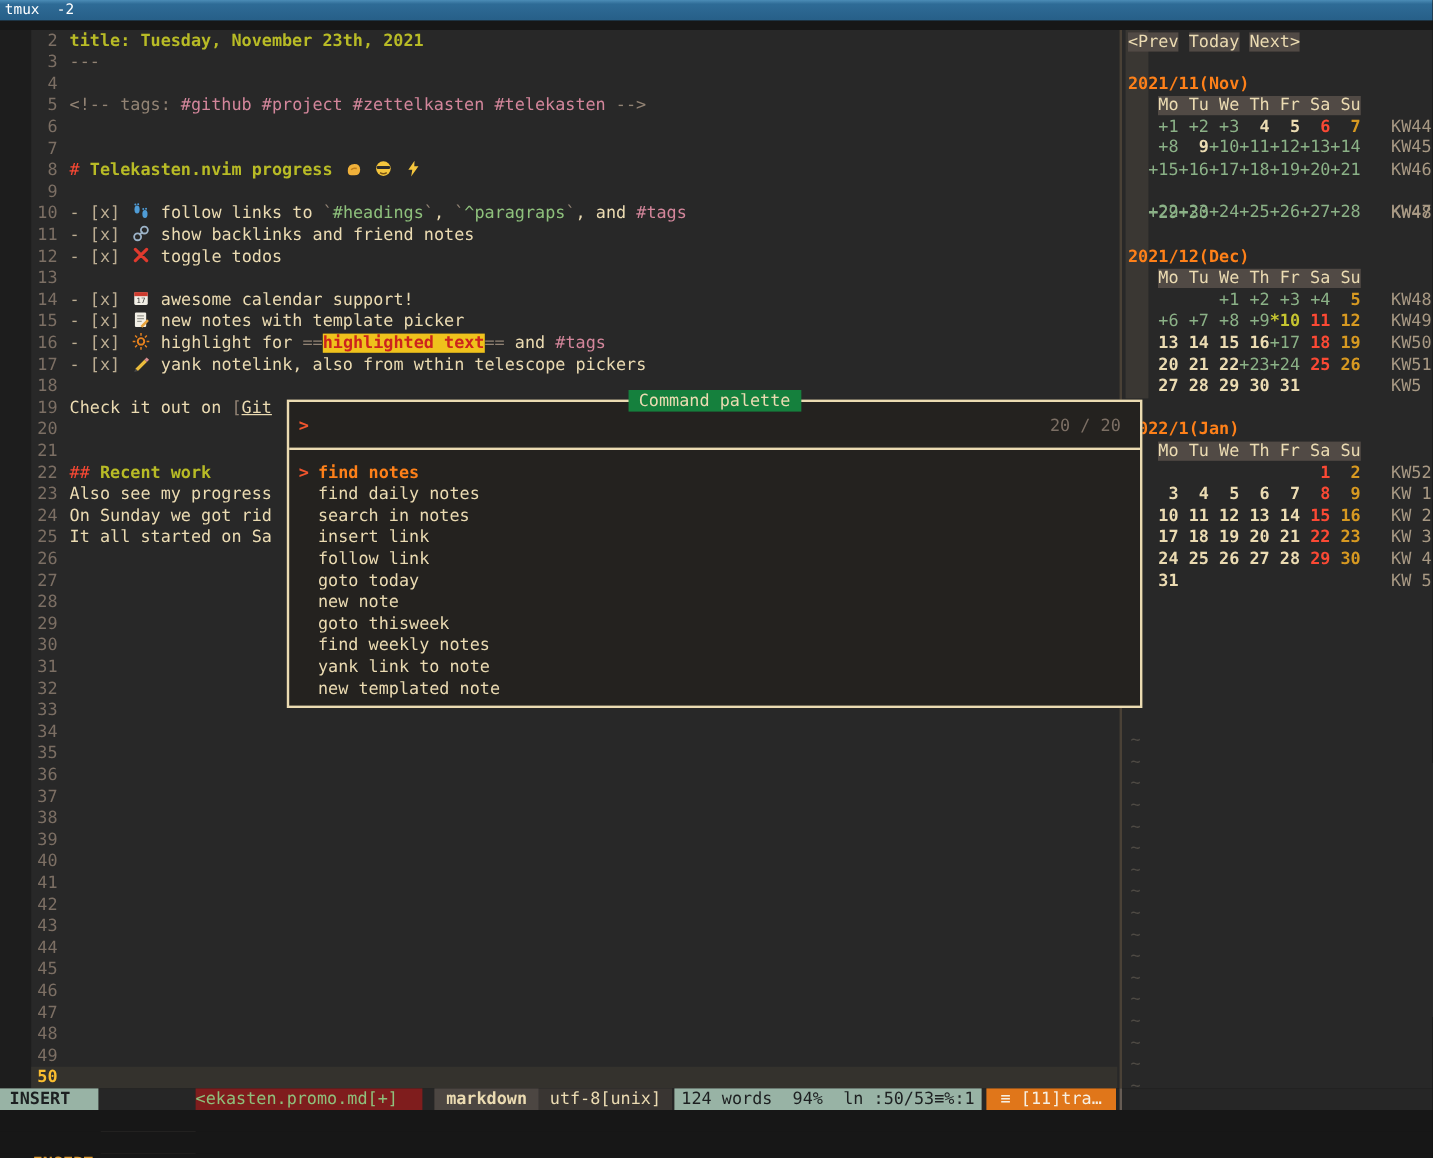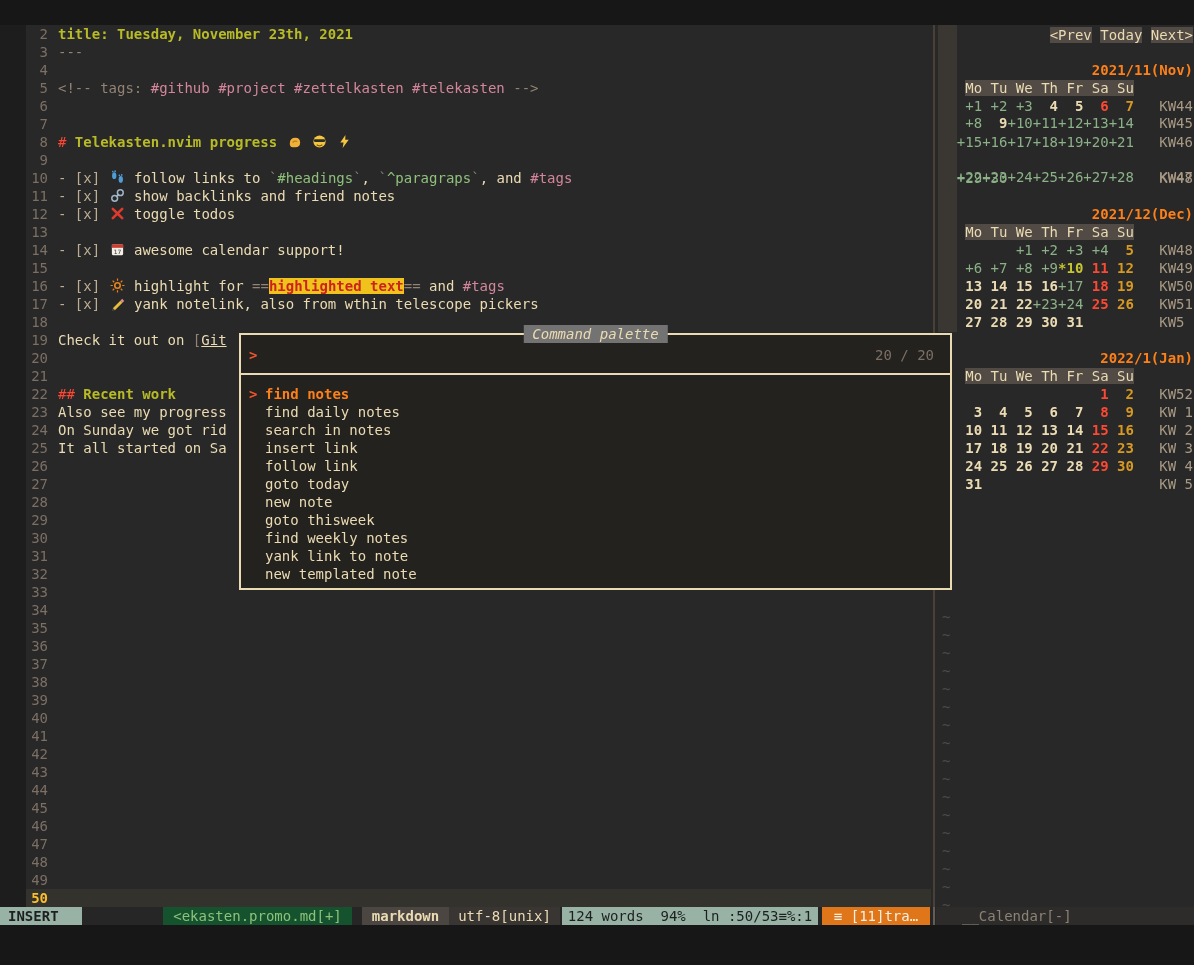--- a/index.html
+++ b/index.html
@@ -29,64 +29,65 @@
   .s-hl{background:#efc21c;color:#cc241d;font-weight:bold;}
   .s-em{color:#ebdbb2;text-decoration:underline;}
   .s-lnk{color:#ebdbb2;text-decoration:underline;}
   .icon{display:inline-block;width:17px;height:15px;vertical-align:-2px;}
   .icon svg{display:block;margin:0 auto;}
   
   #vsep{position:absolute;left:933px;top:25px;width:2px;height:900px;background:#4a4136;}
   #scrollthumb{position:absolute;left:938px;top:25px;width:19px;height:307px;background:#3a3733;}
   
   .calrow{position:absolute;left:940px;width:253px;height:18px;white-space:pre;color:#ebdbb2;}
-  .calrow.center{text-align:right;white-space:normal;}
+  .calrow.center{text-align:left;white-space:normal;}
   .cal-btn{background:#514a45;color:#ebdbb2;}
   .cal-title{color:#fe8019;font-weight:bold;}
   .cal-hdr{background:#514a45;color:#ebdbb2;}
   .c-n{color:#8bb187;}
   .c-d{color:#ebdbb2;font-weight:bold;}
   .c-sa{color:#fb4934;font-weight:bold;}
   .c-su{color:#d79921;font-weight:bold;}
   .c-t{color:#c6c530;font-weight:bold;}
   .c-kw{color:#a89984;}
   .tilde{position:absolute;left:942px;width:20px;height:18px;color:#4e4a44;white-space:pre;}
   
   #palette{position:absolute;left:239px;top:333px;width:713px;height:257px;background:#24221f;
            border:2px solid #ebdbb2;box-sizing:border-box;z-index:5;}
   #palette-title{position:absolute;top:-10px;left:50%;transform:translateX(-50%);
-                 background:#737373;padding:0 9px;color:#ebdbb2;white-space:pre;font-style:italic;}
+                 background:#15803d;padding:0 9px;color:#ebdbb2;white-space:pre;}
   #palette-prompt{position:absolute;top:11px;left:8px;color:#f1552d;font-weight:bold;}
   #palette-counter{position:absolute;top:11px;right:16px;color:#7c6f64;}
   #palette-divider{position:absolute;top:38px;left:0;width:100%;height:0;border-top:2px solid #ebdbb2;}
   .pal-item{position:absolute;left:0;width:100%;height:18px;}
   .pal-arrow{position:absolute;left:8px;color:#f1552d;font-weight:bold;}
   .pal-label{position:absolute;left:24px;color:#ebdbb2;white-space:pre;}
   .pal-label.sel{color:#fe8019;font-weight:bold;}
   
   #statusline{position:absolute;left:0;top:907px;width:1194px;height:18px;background:#262626;}
   .slseg{position:absolute;top:0;height:18px;white-space:pre;overflow:hidden;}
   .sl-mode{background:#98b3a5;color:#1d2021;font-weight:bold;padding-left:8px;box-sizing:border-box;}
   .sl-a{background:#4c4642;color:#f0abfc;text-align:center;margin-top:36px;}
-  .sl-b{background:#14532d;color:#8ec07c;text-align:center;}
+  .sl-b{background:#7f1d1d;color:#8ec07c;}
   .sl-ft{background:#4c4642;color:#ebdbb2;font-weight:bold;text-align:center;}
   .sl-enc{background:#393532;color:#ebdbb2;text-align:center;}
   .sl-words{background:#98b3a5;color:#1d2021;text-align:center;}
   .sl-warn{background:#e0761a;color:#f7efe2;text-align:center;}
   #sl-tick{position:absolute;left:933px;top:907px;width:2px;height:18px;background:#665c54;}
   #cal-statusline{position:absolute;top:907px;height:18px;background:#2e2c2a;color:#8a8274;white-space:pre;}
   
   #cmdline{position:absolute;left:0;top:925px;width:1194px;height:18px;background:#171717;color:#ebdbb2;white-space:pre;padding-left:2px;box-sizing:border-box;}
   #modeline{position:absolute;left:0;top:943px;width:1194px;height:18px;background:#171717;}
   #mode-msg{position:absolute;left:2px;color:#dd9a2f;font-weight:bold;white-space:pre;}
 </style>
 </head>
 <body>
 
 <div id="screen">
+  <div id="tmuxbar"><span>tmux  -2</span></div>
 
   <div id="editor" class="mono">
     <div id="signcol"></div>
     <div id="cursorline"></div>
     <div id="editor-lines"><div class="eline" style="top: 0px;"><span class="lnum">2</span><span class="ltext"><span class="s-ttl">title: Tuesday, November 23th, 2021</span></span></div><div class="eline" style="top: 18px;"><span class="lnum">3</span><span class="ltext"><span class="s-cmt">---</span></span></div><div class="eline" style="top: 36px;"><span class="lnum">4</span><span class="ltext"></span></div><div class="eline" style="top: 54px;"><span class="lnum">5</span><span class="ltext"><span class="s-cmt">&lt;!-- tags: </span><span class="s-tag">#github</span><span class="s-txt"> </span><span class="s-tag">#project</span><span class="s-txt"> </span><span class="s-tag">#zettelkasten</span><span class="s-txt"> </span><span class="s-tag">#telekasten</span><span class="s-cmt"> --&gt;</span></span></div><div class="eline" style="top: 72px;"><span class="lnum">6</span><span class="ltext"></span></div><div class="eline" style="top: 90px;"><span class="lnum">7</span><span class="ltext"></span></div><div class="eline" style="top: 108px;"><span class="lnum">8</span><span class="ltext"><span class="s-hash"># </span><span class="s-ttl">Telekasten.nvim progress </span><span class="icon"><svg width="15" height="15" viewBox="0 0 16 16">
                 <path d="M3 10 q0-6 6-6 q5 0 5 5 q0 5-5 5 h-3 q-3 0-3-4z" fill="#f0b13a"></path>
                 <path d="M6 9 q2-2 5-1" stroke="#c07d1a" fill="none" stroke-width="1.4"></path>
               </svg></span><span class="s-txt"> </span><span class="icon"><svg width="15" height="15" viewBox="0 0 16 16">
                 <circle cx="8" cy="8" r="6.5" fill="#f5c63d"></circle>
                 <rect x="2" y="5.6" width="12" height="2.8" rx="1.2" fill="#2c2c2c"></rect>
@@ -103,21 +104,25 @@
               </svg></span><span class="s-txt"> follow links to </span><span class="s-cmt">`</span><span class="s-code">#headings</span><span class="s-cmt">`</span><span class="s-txt">, </span><span class="s-cmt">`</span><span class="s-code">^paragraps</span><span class="s-cmt">`</span><span class="s-txt">, and </span><span class="s-tag">#tags</span></span></div><div class="eline" style="top: 162px;"><span class="lnum">11</span><span class="ltext"><span class="s-chk">- [x] </span><span class="icon"><svg width="15" height="15" viewBox="0 0 16 16">
                 <circle cx="5" cy="11" r="3.1" fill="none" stroke="#9db4c9" stroke-width="1.6"></circle>
                 <circle cx="11" cy="5" r="3.1" fill="none" stroke="#9db4c9" stroke-width="1.6"></circle>
                 <path d="M6.5 9.5 L9.5 6.5" stroke="#9db4c9" stroke-width="1.6"></path>
               </svg></span><span class="s-txt"> show backlinks and friend notes</span></span></div><div class="eline" style="top: 180px;"><span class="lnum">12</span><span class="ltext"><span class="s-chk">- [x] </span><span class="icon"><svg width="15" height="15" viewBox="0 0 16 16">
                 <path d="M3 3 L13 13 M13 3 L3 13" stroke="#e03a2e" stroke-width="2.8" stroke-linecap="round"></path>
               </svg></span><span class="s-txt"> toggle todos</span></span></div><div class="eline" style="top: 198px;"><span class="lnum">13</span></div><div class="eline" style="top: 216px;"><span class="lnum">14</span><span class="ltext"><span class="s-chk">- [x] </span><span class="icon"><svg width="15" height="15" viewBox="0 0 16 16">
                 <rect x="2" y="2.6" width="12" height="11.4" rx="1.2" fill="#f2efe6"></rect>
                 <rect x="2" y="2.6" width="12" height="3.6" fill="#cc3b2e"></rect>
                 <text x="8" y="12.4" font-size="6.4" text-anchor="middle" fill="#333" font-family="DejaVu Sans,sans-serif">17</text>
-              </svg></span><span class="s-txt"> awesome calendar support!</span></span></div><div class="eline" style="top: 234px;"><span class="lnum">15</span></div><div class="eline" style="top: 252px;"><span class="lnum">16</span><span class="ltext"><span class="s-chk">- [x] </span><span class="icon"><svg width="15" height="15" viewBox="0 0 16 16">
+              </svg></span><span class="s-txt"> awesome calendar support!</span></span></div><div class="eline" style="top: 234px;"><span class="lnum">15</span><span class="ltext"><span class="s-chk">- [x] </span><span class="icon"><svg width="15" height="15" viewBox="0 0 16 16">
+                <rect x="2.6" y="1.6" width="10" height="12.8" rx="1" fill="#f2efe6"></rect>
+                <path d="M4.6 4.6 h6 M4.6 7 h6 M4.6 9.4 h4" stroke="#9a9a92" stroke-width="1.1"></path>
+                <path d="M7.5 13.4 L13.4 7.4 L15 9 L9.2 15 z" fill="#e8a33d"></path>
+              </svg></span><span class="s-txt"> new notes with template picker</span></span></div><div class="eline" style="top: 252px;"><span class="lnum">16</span><span class="ltext"><span class="s-chk">- [x] </span><span class="icon"><svg width="15" height="15" viewBox="0 0 16 16">
                 <circle cx="8" cy="8" r="2.9" fill="none" stroke="#e8821e" stroke-width="1.7"></circle>
                 <g stroke="#e8821e" stroke-width="1.3">
                   <path d="M8 0.6 V3 M8 13 V15.4 M0.6 8 H3 M13 8 H15.4 M2.8 2.8 L4.5 4.5 M11.5 11.5 L13.2 13.2 M13.2 2.8 L11.5 4.5 M4.5 11.5 L2.8 13.2"></path>
                 </g>
               </svg></span><span class="s-txt"> highlight for </span><span class="s-cmt">==</span><span class="s-hl">highlighted text</span><span class="s-cmt">==</span><span class="s-txt"> and </span><span class="s-tag">#tags</span></span></div><div class="eline" style="top: 270px;"><span class="lnum">17</span><span class="ltext"><span class="s-chk">- [x] </span><span class="icon"><svg width="15" height="15" viewBox="0 0 16 16">
                 <path d="M3 13 L11 5 L13.2 7.2 L5.2 15.2 z" fill="#eabc3c"></path>
                 <path d="M3 13 L5.2 15.2 L2 16 z" fill="#4a4a4a"></path>
                 <path d="M11 5 L13 3 L15.2 5.2 L13.2 7.2 z" fill="#d98f8f"></path>
               </svg></span><span class="s-txt"> yank notelink, also from wthin telescope pickers</span></span></div><div class="eline" style="top: 288px;"><span class="lnum">18</span><span class="ltext"></span></div><div class="eline" style="top: 306px;"><span class="lnum">19</span><span class="ltext"><span class="s-txt">Check it out on </span><span class="s-cmt">[</span><span class="s-lnk">Git</span></span></div><div class="eline" style="top: 324px;"><span class="lnum">20</span><span class="ltext"></span></div><div class="eline" style="top: 342px;"><span class="lnum">21</span><span class="ltext"></span></div><div class="eline" style="top: 360px;"><span class="lnum">22</span><span class="ltext"><span class="s-hash">## </span><span class="s-ttl">Recent work</span></span></div><div class="eline" style="top: 378px;"><span class="lnum">23</span><span class="ltext"><span class="s-txt">Also see my progress</span></span></div><div class="eline" style="top: 396px;"><span class="lnum">24</span><span class="ltext"><span class="s-txt">On Sunday we got rid</span></span></div><div class="eline" style="top: 414px;"><span class="lnum">25</span><span class="ltext"><span class="s-txt">It all started on Sa</span></span></div><div class="eline" style="top: 432px;"><span class="lnum">26</span><span class="ltext"></span></div><div class="eline" style="top: 450px;"><span class="lnum">27</span><span class="ltext"></span></div><div class="eline" style="top: 468px;"><span class="lnum">28</span><span class="ltext"></span></div><div class="eline" style="top: 486px;"><span class="lnum">29</span><span class="ltext"></span></div><div class="eline" style="top: 504px;"><span class="lnum">30</span><span class="ltext"></span></div><div class="eline" style="top: 522px;"><span class="lnum">31</span><span class="ltext"></span></div><div class="eline" style="top: 540px;"><span class="lnum">32</span><span class="ltext"></span></div><div class="eline" style="top: 558px;"><span class="lnum">33</span><span class="ltext"></span></div><div class="eline" style="top: 576px;"><span class="lnum">34</span><span class="ltext"></span></div><div class="eline" style="top: 594px;"><span class="lnum">35</span><span class="ltext"></span></div><div class="eline" style="top: 612px;"><span class="lnum">36</span><span class="ltext"></span></div><div class="eline" style="top: 630px;"><span class="lnum">37</span><span class="ltext"></span></div><div class="eline" style="top: 648px;"><span class="lnum">38</span><span class="ltext"></span></div><div class="eline" style="top: 666px;"><span class="lnum">39</span><span class="ltext"></span></div><div class="eline" style="top: 684px;"><span class="lnum">40</span><span class="ltext"></span></div><div class="eline" style="top: 702px;"><span class="lnum">41</span><span class="ltext"></span></div><div class="eline" style="top: 720px;"><span class="lnum">42</span><span class="ltext"></span></div><div class="eline" style="top: 738px;"><span class="lnum">43</span><span class="ltext"></span></div><div class="eline" style="top: 756px;"><span class="lnum">44</span><span class="ltext"></span></div><div class="eline" style="top: 774px;"><span class="lnum">45</span><span class="ltext"></span></div><div class="eline" style="top: 792px;"><span class="lnum">46</span><span class="ltext"></span></div><div class="eline" style="top: 810px;"><span class="lnum">47</span><span class="ltext"></span></div><div class="eline" style="top: 828px;"><span class="lnum">48</span><span class="ltext"></span></div><div class="eline" style="top: 846px;"><span class="lnum">49</span><span class="ltext"></span></div><div class="eline" style="top: 864px;"><span class="lnum cur">50</span><span class="ltext"></span></div></div>
   </div>
@@ -180,20 +185,19 @@
     <div id="palette-items"><div class="pal-item" style="top: 50px;"><span class="pal-arrow">&gt;</span><span class="pal-label sel">find notes</span></div><div class="pal-item" style="top: 68px;"><span class="pal-label">find daily notes</span></div><div class="pal-item" style="top: 86px;"><span class="pal-label">search in notes</span></div><div class="pal-item" style="top: 104px;"><span class="pal-label">insert link</span></div><div class="pal-item" style="top: 122px;"><span class="pal-label">follow link</span></div><div class="pal-item" style="top: 140px;"><span class="pal-label">goto today</span></div><div class="pal-item" style="top: 158px;"><span class="pal-label">new note</span></div><div class="pal-item" style="top: 176px;"><span class="pal-label">goto thisweek</span></div><div class="pal-item" style="top: 194px;"><span class="pal-label">find weekly notes</span></div><div class="pal-item" style="top: 212px;"><span class="pal-label">yank link to note</span></div><div class="pal-item" style="top: 230px;"><span class="pal-label">new templated note</span></div></div>
   </div>
 
   <div id="statusline" class="mono"><div class="slseg sl-mode" style="left: 0px; width: 82px;">INSERT</div><div class="slseg sl-a" style="left: 84px; width: 79px;"><span class="icon"><svg width="13" height="13" viewBox="0 0 16 16">
             <circle cx="4" cy="3.5" r="1.8" fill="none" stroke="#8ec07c" stroke-width="1.4"></circle>
             <circle cx="4" cy="12.5" r="1.8" fill="none" stroke="#8ec07c" stroke-width="1.4"></circle>
             <circle cx="12" cy="3.5" r="1.8" fill="none" stroke="#8ec07c" stroke-width="1.4"></circle>
             <path d="M4 5.3 V10.7 M12 5.3 q0 4-6 5" fill="none" stroke="#8ec07c" stroke-width="1.4"></path>
           </svg></span> main!</div><div class="slseg sl-b" style="left: 163px; width: 189px;">&lt;ekasten.promo.md[+]</div><div class="slseg sl-ft" style="left: 362px; width: 87px;">markdown</div><div class="slseg sl-enc" style="left: 449px; width: 111px;">utf-8[unix]</div><div class="slseg sl-words" style="left: 562px; width: 256px;">124 words  94%  ln :50/53≡%:1</div><div class="slseg sl-warn" style="left: 822px; width: 108px;">≡ [11]tra…</div></div>
   <div id="sl-tick"></div>
-  <div id="cal-statusline" class="mono" style="left:936px;width:258px;"><span style="padding-left:26px">__Calendar[-]</span></div>
 
   <div id="modeline" class="mono">
     <span id="mode-msg">-- INSERT --</span>
     
     
   </div>
 </div>
 
 </body></html>

